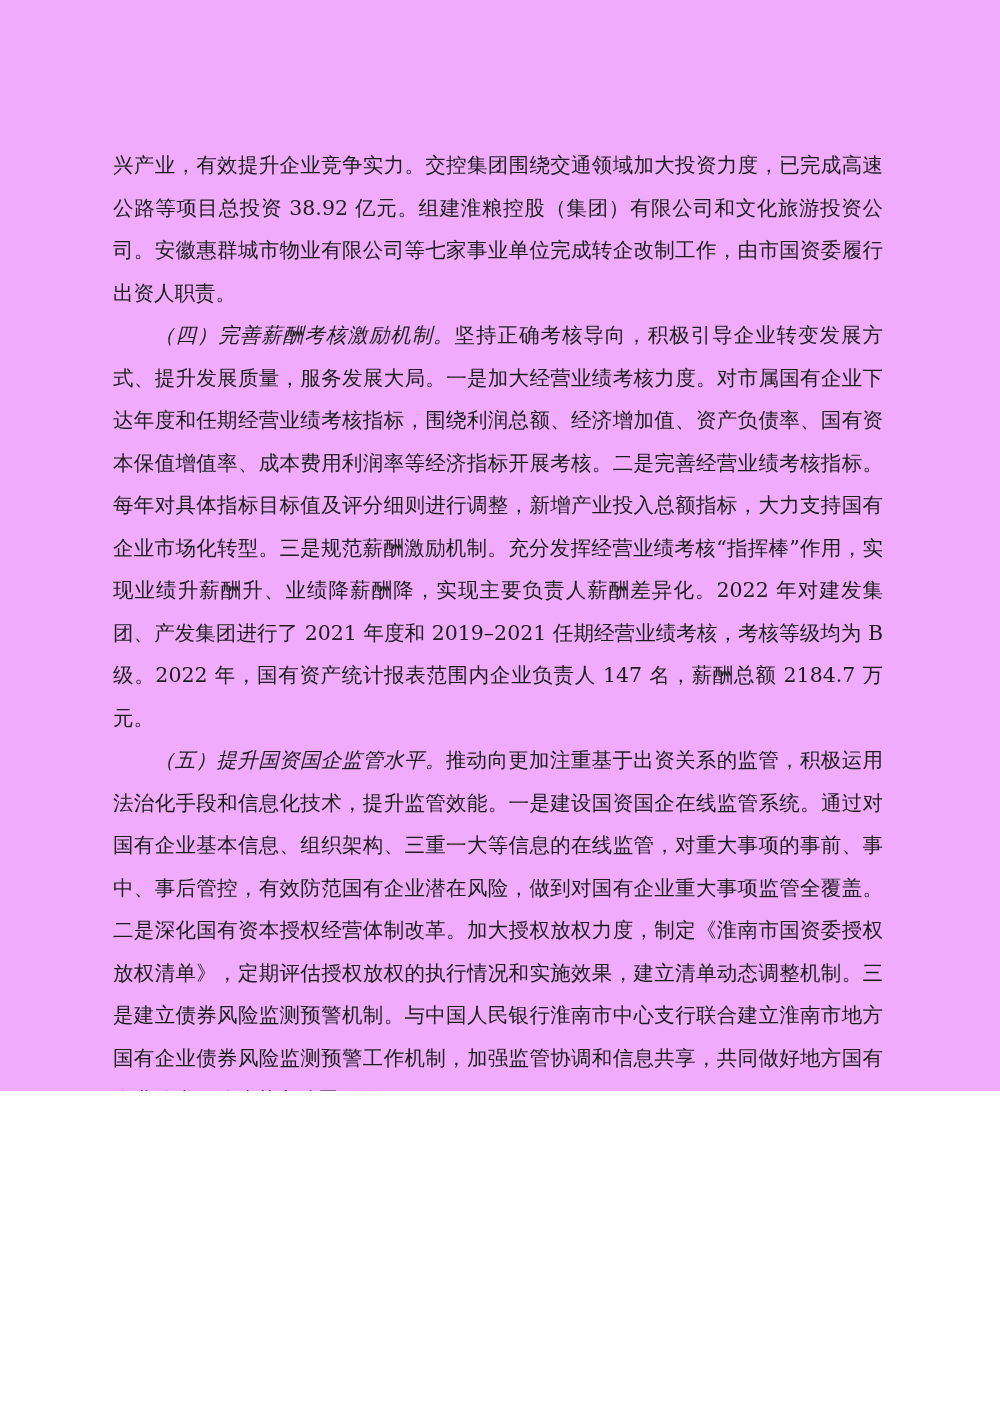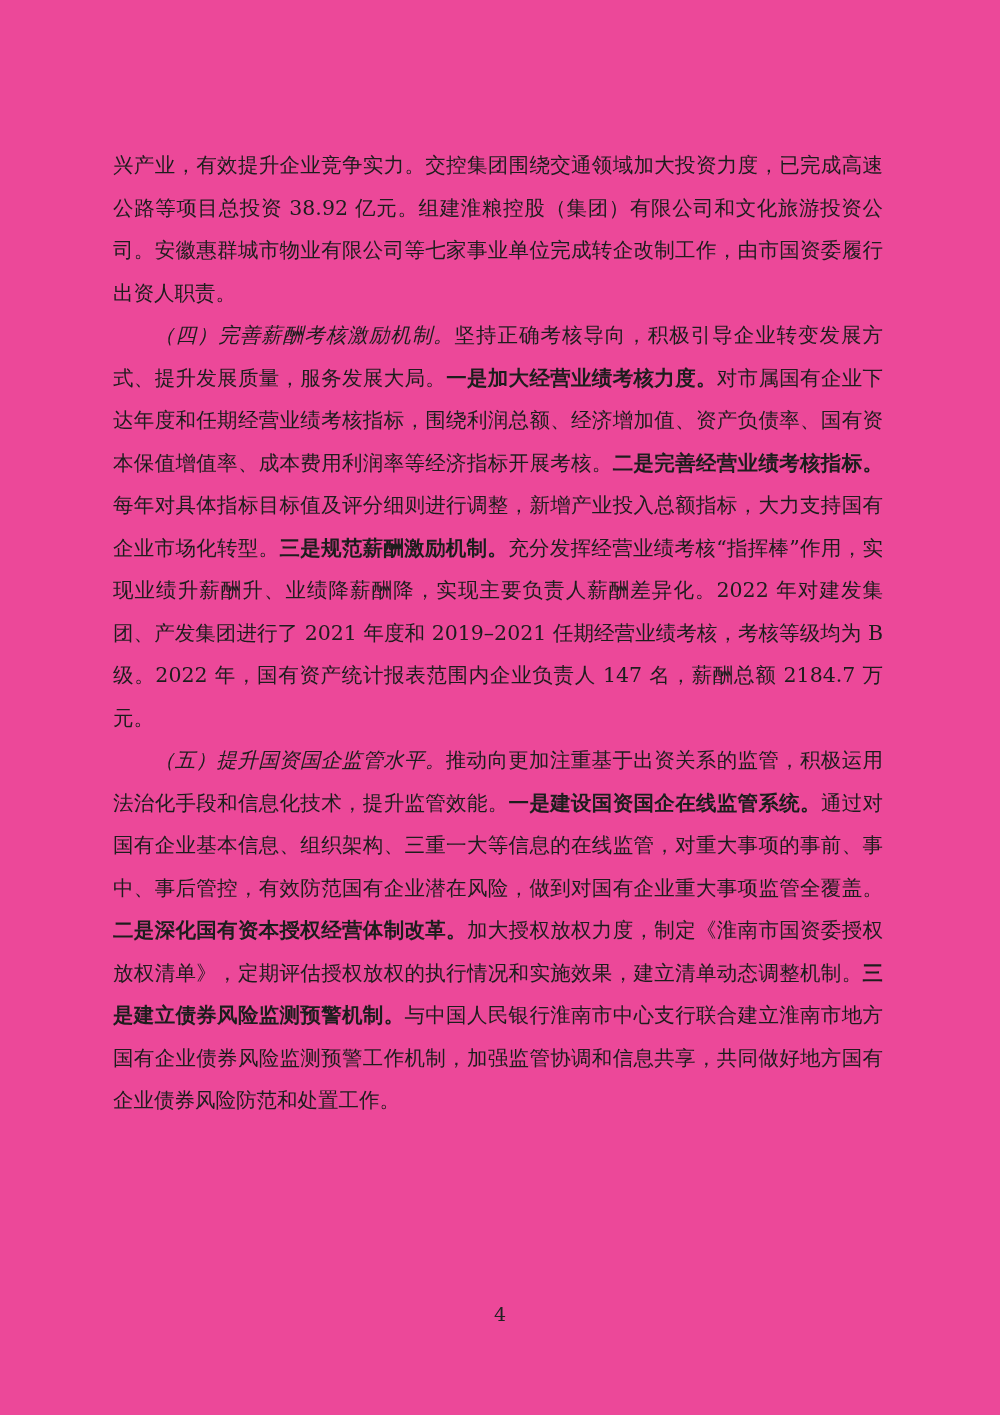--- a/index.html
+++ b/index.html
@@ -3,22 +3,22 @@
 <meta charset="utf-8">
 <style>
   html, body {
     margin: 0;
     padding: 0;
     background: #ffffff;
   }
   .page {
     position: relative;
     width: 1000px;
-    height: 1415px;
-    background: #ec4899;
+    height: 1091px;
+    background: #f0abfc;
     overflow: hidden;
   }
   .doc {
     position: absolute;
     left: 113px;
     top: 144px;
     width: 770px;
     color: #1d1d1d;
     font-family: "DejaVu Serif", "Liberation Serif", serif;
     font-size: 20.5px;
@@ -36,21 +36,21 @@
   .run-normal {
     font-weight: normal;
   }
   
   .run-heading {
     font-weight: normal;
     font-style: italic;
   }
   
   .run-emphasis {
-    font-weight: bold;
+    font-weight: normal;
     font-family: "DejaVu Sans", "Liberation Sans", sans-serif;
     margin-top: 48px;
   }
   .footer {
     position: absolute;
     left: 0;
     right: 0;
     top: 1303px;
     text-align: center;
     font-family: "DejaVu Serif", "Liberation Serif", serif;

